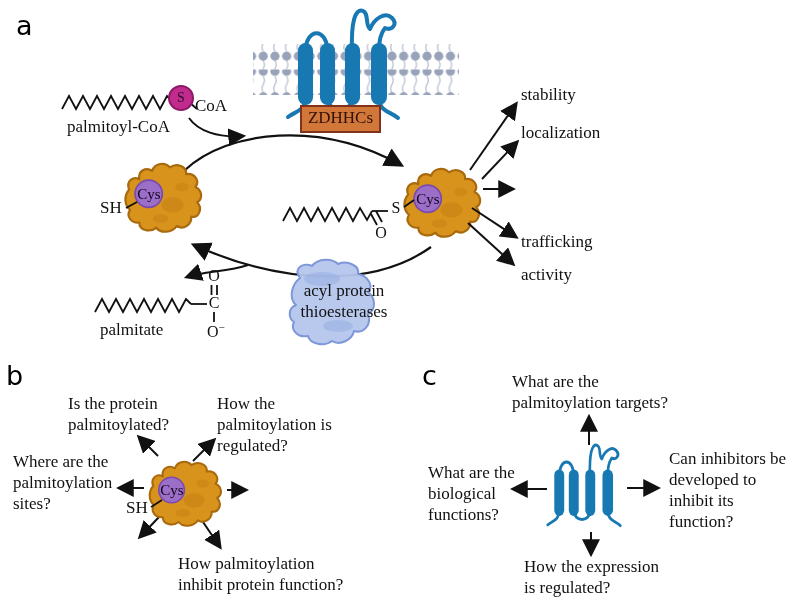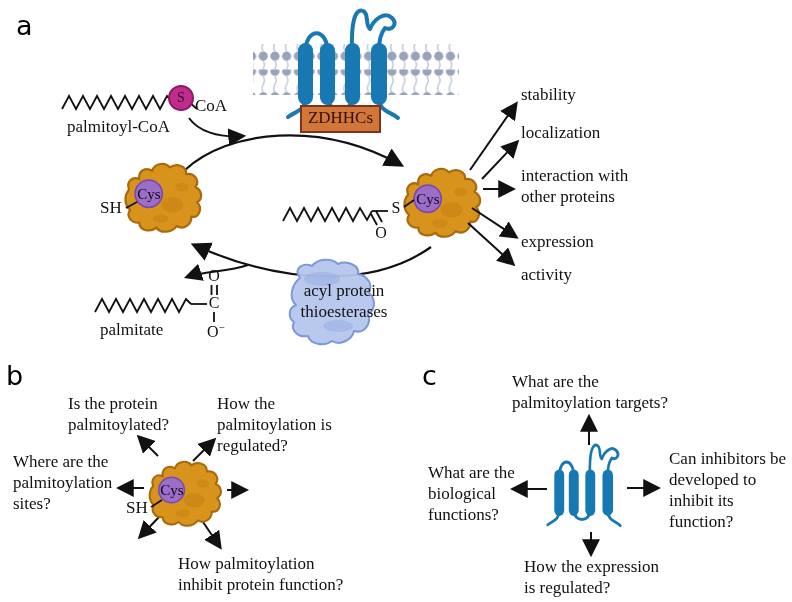--- a/index.html
+++ b/index.html
@@ -153,23 +153,21 @@
   <div class="t ctr" style="left:296px;top:280px;width:96px">acyl protein
 thioesterases</div>
 
   <div class="badge" style="left:214px;top:303px">C</div>
   <div class="badge" style="left:214px;top:276px">O</div>
   <div class="t" style="left:207px;top:321px;font-size:16px"><span>O</span><span class="sup">−</span></div>
   <div class="t" style="left:100px;top:319px">palmitate</div>
 
   <div class="t" style="left:521px;top:84px">stability</div>
   <div class="t" style="left:521px;top:122px">localization</div>
-  <div class="t" style="left:521px;top:165px">interaction with
-other proteins</div>
-  <div class="t" style="left:521px;top:231px">expression</div>
+  <div class="t" style="left:521px;top:231px">trafficking</div>
   <div class="t" style="left:521px;top:264px">activity</div>
 
   <div class="panel-letter" style="left:6px;top:360px">b</div>
   <div class="t" style="left:217px;top:393px">How the
 palmitoylation is
 regulated?</div>
   <div class="t" style="left:68px;top:393px">Is the protein
 palmitoylated?</div>
   <div class="t" style="left:13px;top:451px">Where are the
 palmitoylation

